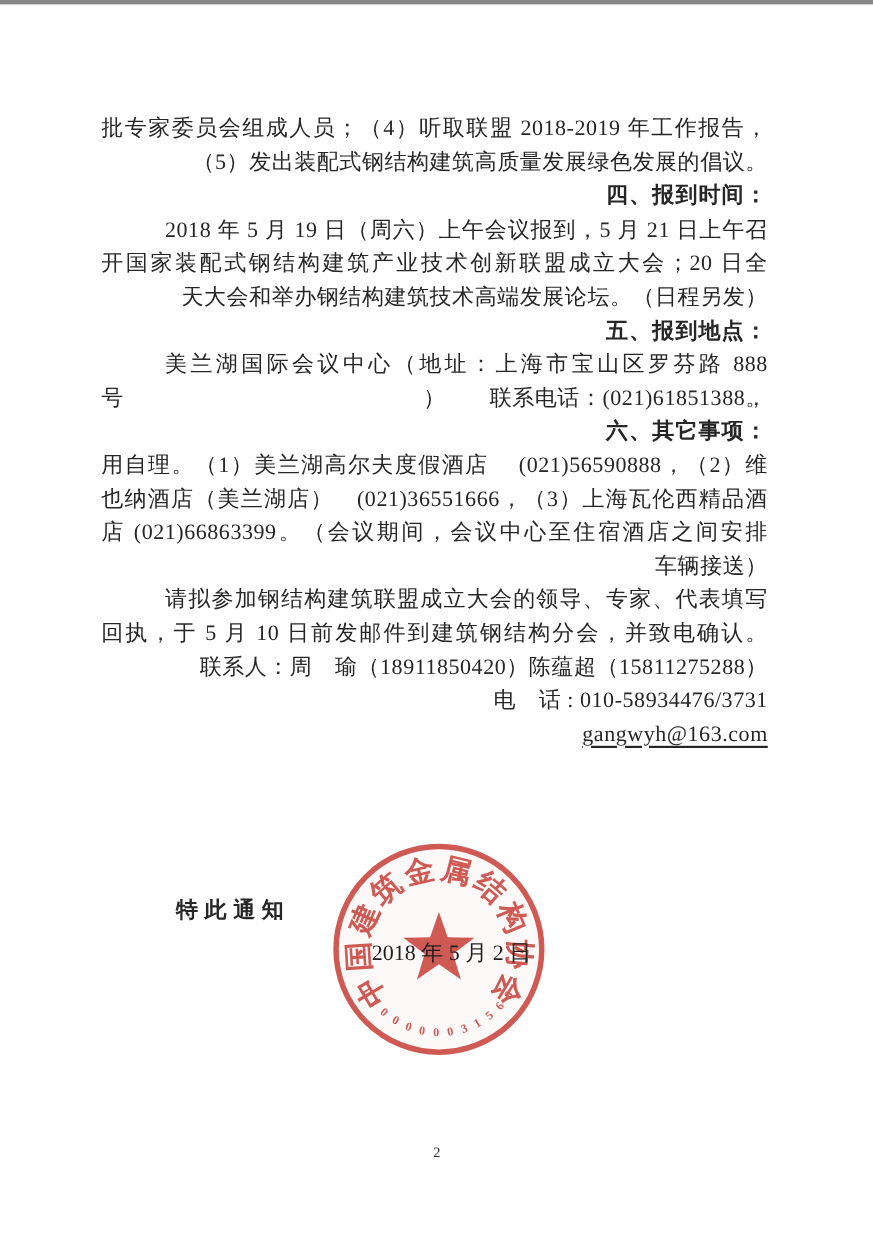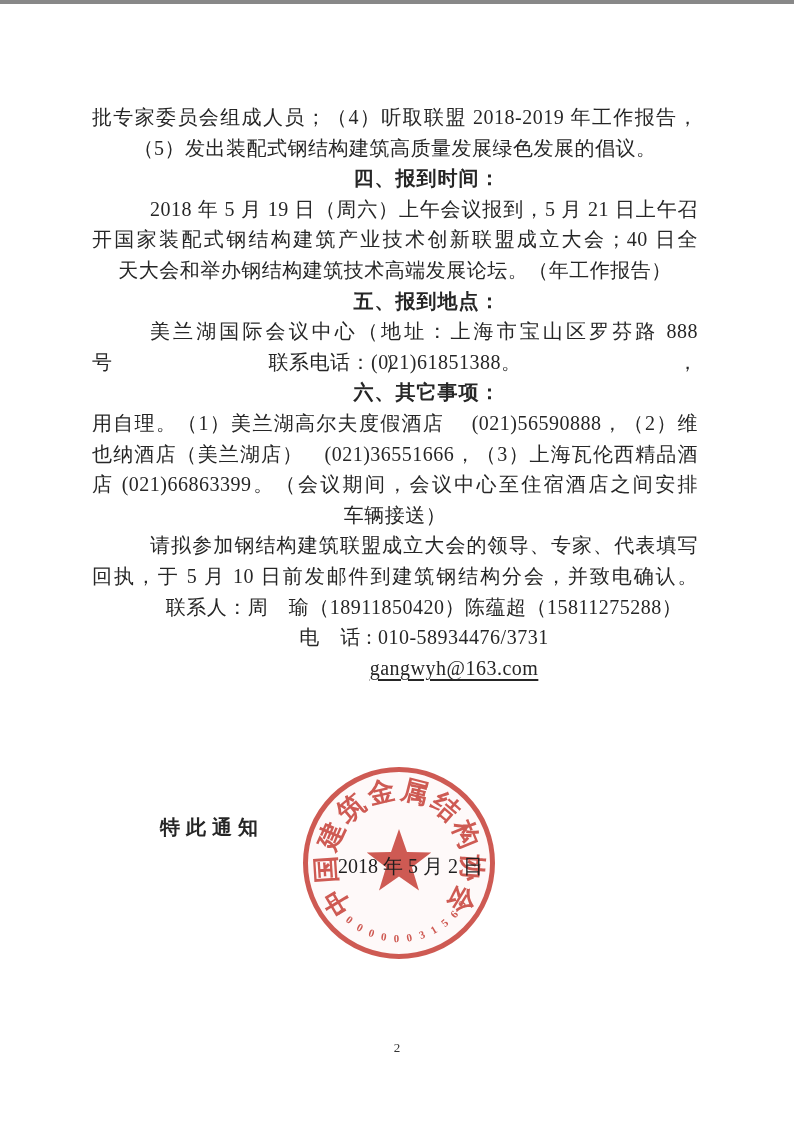--- a/index.html
+++ b/index.html
@@ -18,21 +18,21 @@
     position: absolute;
     left: 92px;
     top: 98px;
     width: 606px;
     font-size: 20px;
     line-height: 30.6px;
     letter-spacing: 0.5px;
   }
   .ln {
     white-space: nowrap;
-    text-align: center;
+    text-align: right;
     height: 30.6px;
   }
   .ln.full {
     text-align: justify;
     text-align-last: justify;
     text-justify: inter-character;
     white-space: normal;
   }
   .ln.indent { text-indent: 58px; }
   .ln.heading {
@@ -89,22 +89,22 @@
 </head>
 <body>
 
 <div class="page">
 
   <div class="doc-body">
     <div class="ln full">批专家委员会组成人员；（4）听取联盟 2018-2019 年工作报告，</div>
     <div class="ln">（5）发出装配式钢结构建筑高质量发展绿色发展的倡议。</div>
     <div class="ln heading">四、报到时间：</div>
     <div class="ln full indent">2018 年 5 月 19 日（周六）上午会议报到，5 月 21 日上午召</div>
-    <div class="ln full">开国家装配式钢结构建筑产业技术创新联盟成立大会；40 日全</div>
-    <div class="ln">天大会和举办钢结构建筑技术高端发展论坛。（年工作报告）</div>
+    <div class="ln full">开国家装配式钢结构建筑产业技术创新联盟成立大会；20 日全</div>
+    <div class="ln">天大会和举办钢结构建筑技术高端发展论坛。（日程另发）</div>
     <div class="ln heading">五、报到地点：</div>
     <div class="ln full indent">美兰湖国际会议中心（地址：上海市宝山区罗芬路 888 号），</div>
     <div class="ln">联系电话：(021)61851388。</div>
     <div class="ln heading">六、其它事项：</div>
     <div class="ln full">用自理。（1）美兰湖高尔夫度假酒店　 (021)56590888，（2）维</div>
     <div class="ln full">也纳酒店（美兰湖店）　(021)36551666，（3）上海瓦伦西精品酒</div>
     <div class="ln full">店 (021)66863399。（会议期间，会议中心至住宿酒店之间安排</div>
     <div class="ln">车辆接送）</div>
     <div class="ln full indent">请拟参加钢结构建筑联盟成立大会的领导、专家、代表填写</div>
     <div class="ln full">回执，于 5 月 10 日前发邮件到建筑钢结构分会，并致电确认。</div>

